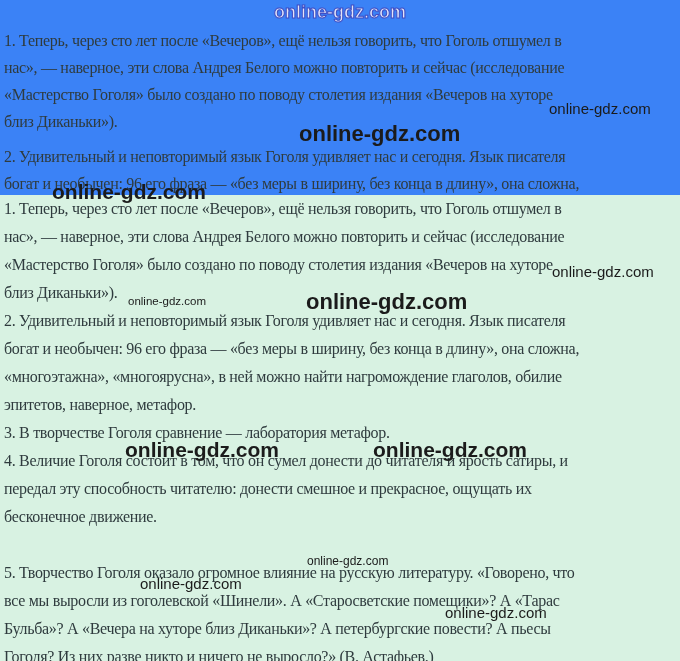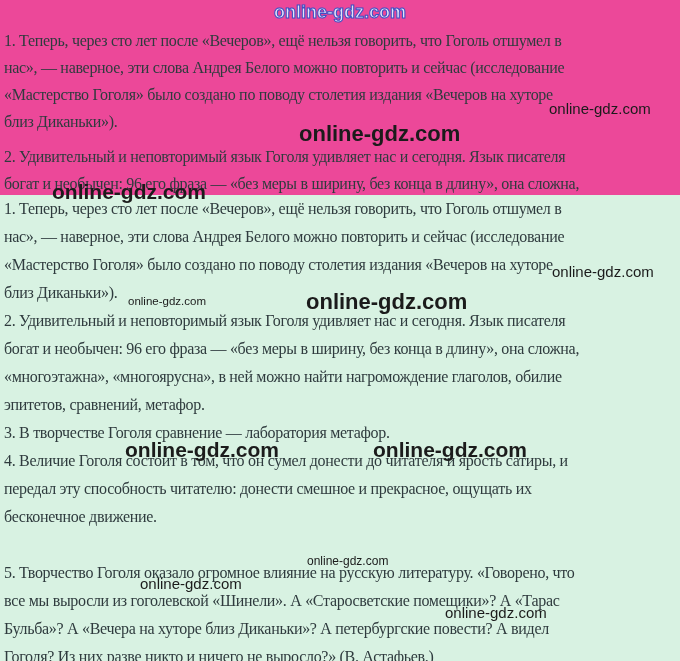--- a/index.html
+++ b/index.html
@@ -1,19 +1,19 @@
 <!DOCTYPE html>
 <html><head>
 <meta charset="utf-8">
 <style>
   html,body{margin:0;padding:0;}
   .page{
     position:relative;
     width:680px;height:661px;
-    background:#ec4899;
+    background:#3b82f6;
     overflow:hidden;
     font-family:"Liberation Sans","DejaVu Sans",sans-serif;
     color:#2f3b3e;
   }
   .green-block{
     position:absolute;left:0;top:195px;width:680px;height:466px;
     background:#d8f2e2;
   }
   .para{position:absolute;left:4px;width:676px;font-family:Liberation Serif, serif;}
   .line{
@@ -81,34 +81,34 @@
     <div class="para p-g1">
       <div class="line">1. Теперь, через сто лет после «Вечеров», ещё нельзя говорить, что Гоголь отшумел в</div>
       <div class="line">нас», — наверное, эти слова Андрея Белого можно повторить и сейчас (исследование</div>
       <div class="line">«Мастерство Гоголя» было создано по поводу столетия издания «Вечеров на хуторе</div>
       <div class="line">близ Диканьки»).</div>
     </div>
     <div class="para p-g2">
       <div class="line">2. Удивительный и неповторимый язык Гоголя удивляет нас и сегодня. Язык писателя</div>
       <div class="line">богат и необычен: 96 его фраза — «без меры в ширину, без конца в длину», она сложна,</div>
       <div class="line">«многоэтажна», «многоярусна», в ней можно найти нагромождение глаголов, обилие</div>
-      <div class="line">эпитетов, сравнений, метафор.</div>
+      <div class="line">эпитетов, наверное, метафор.</div>
     </div>
     <div class="para p-g3">
       <div class="line">3. В творчестве Гоголя сравнение — лаборатория метафор.</div>
     </div>
     <div class="para p-g4">
       <div class="line">4. Величие Гоголя состоит в том, что он сумел донести до читателя и ярость сатиры, и</div>
       <div class="line">передал эту способность читателю: донести смешное и прекрасное, ощущать их</div>
       <div class="line">бесконечное движение.</div>
     </div>
     <div class="para p-g5">
       <div class="line">5. Творчество Гоголя оказало огромное влияние на русскую литературу. «Говорено, что</div>
       <div class="line">все мы выросли из гоголевской «Шинели». А «Старосветские помещики»? А «Тарас</div>
-      <div class="line">Бульба»? А «Вечера на хуторе близ Диканьки»? А петербургские повести? А видел</div>
+      <div class="line">Бульба»? А «Вечера на хуторе близ Диканьки»? А петербургские повести? А пьесы</div>
       <div class="line">Гоголя? Из них разве никто и ничего не выросло?» (В. Астафьев.)</div>
     </div>
   </div>
 
   <div class="wm wm-right-2">online-gdz.com</div>
   <div class="wm wm-small-1">online-gdz.com</div>
   <div class="wm wm-center-bold-2">online-gdz.com</div>
   <div class="wm wm-row-left">online-gdz.com</div>
   <div class="wm wm-row-right">online-gdz.com</div>
   <div class="wm wm-small-2">online-gdz.com</div>

